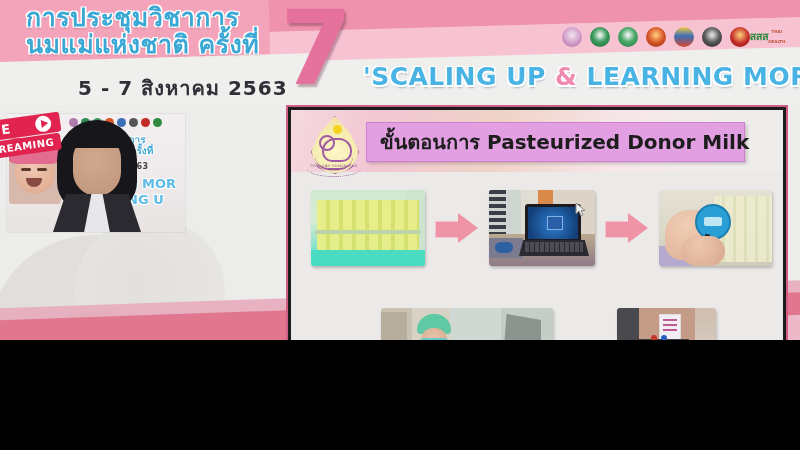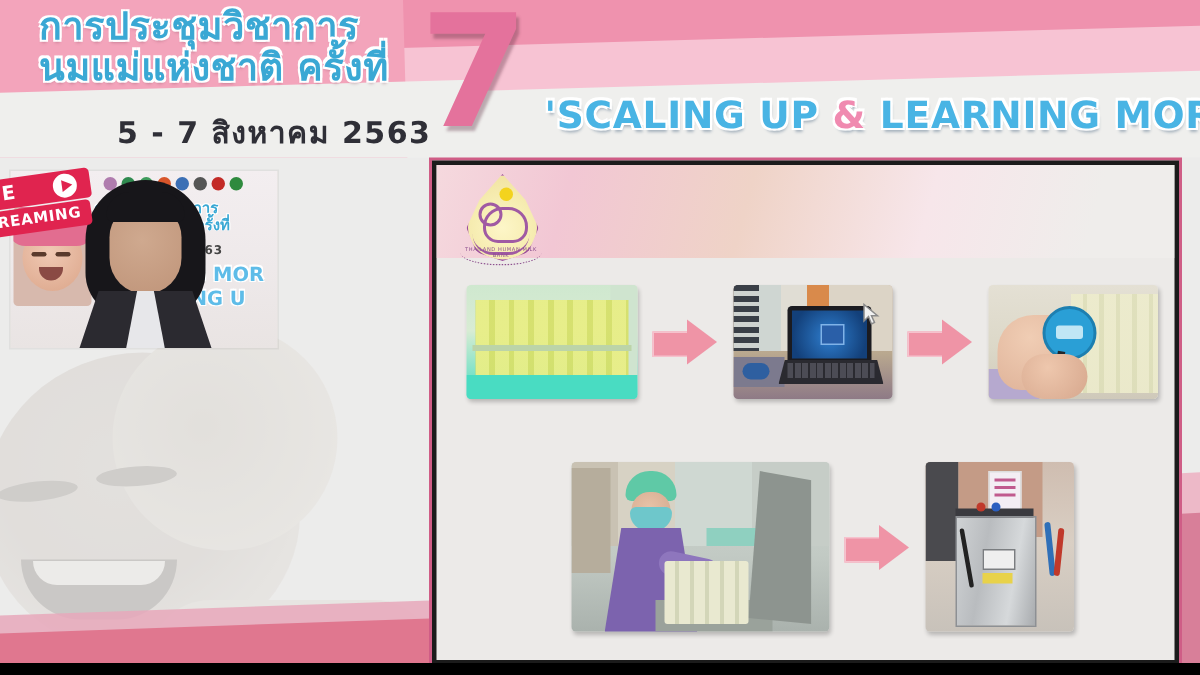--- a/index.html
+++ b/index.html
@@ -1,17 +1,17 @@
 <!DOCTYPE html>
 <html><head>
 <meta charset="utf-8">
 <style>
   html,body{margin:0;padding:0;background:#000;}
   body{font-family:"Liberation Sans","DejaVu Sans",sans-serif;}
-  #stage{position:relative;width:800px;height:442px;overflow:hidden;background:#e9e9e7;}
+  #stage{position:relative;width:800px;height:340px;overflow:hidden;background:#e9e9e7;}
 
   
   .slide-bg{position:absolute;inset:0;background:#ececeb;}
 
   
   .watermark{position:absolute;left:-20px;top:225px;width:300px;height:225px;overflow:hidden;opacity:.30;}
   .wm-face{position:absolute;left:10px;top:10px;width:210px;height:200px;border-radius:50% 50% 46% 46%;
     background:radial-gradient(ellipse at 42% 38%,#cfc7c0 0%,#c8bfb8 45%,#d9d2cb 72%,#e6e1db 100%);}
   .wm-hat{position:absolute;left:95px;top:-8px;width:150px;height:150px;border-radius:50%;
     background:radial-gradient(circle at 40% 45%,#cdc5bb,#ded8cf 70%,#e8e4dd 100%);}
@@ -283,20 +283,47 @@
 
     <div class="th-title">
       <span>การประชุมวิชาการ</span>
       <span class="l2">นมแม่แห่งชาติ ครั้งที่</span>
     </div>
     <div class="th-date">5 - 7 สิงหาคม 2563</div>
     <div class="big-seven">7</div>
 
     <div class="slogan"><span>'SCALING UP </span><span class="amp">&amp;</span><span> LEARNING MORE'</span></div>
 
+    <div class="logos">
+      <div class="logo lg1">
+          <span class="disc"></span>
+        </div>
+      <div class="logo lg2">
+          <span class="disc"></span>
+        </div>
+      <div class="logo lg3">
+          <span class="disc"></span>
+        </div>
+      <div class="logo lg4">
+          <span class="disc"></span>
+        </div>
+      <div class="logo lg5">
+          <span class="disc"></span>
+        </div>
+      <div class="logo lg6">
+          <span class="disc"></span>
+        </div>
+      <div class="logo lg7">
+          <span class="disc"></span>
+        </div>
+      <div class="logo lg8">
+        <span>สสส</span>
+        <small>THAI HEALTH</small>
+      </div>
+    </div>
   </div>
 
   <div class="speaker-video">
     <div class="sv-backdrop"></div>
     <div class="sv-mini-logos">
       <i style="background:#b07cae"></i>
         <i style="background:#2f8a4f"></i>
         <i style="background:#3f9b5c"></i>
       <i style="background:#d8552a"></i>
         <i style="background:#3b6fb5"></i>
@@ -344,20 +371,23 @@
       <div class="drop-logo">
         <div class="drop"></div>
         <div class="drop-dot"></div>
         <div class="drop-head"></div>
         <div class="drop-baby"></div>
         <div class="drop-hands"></div>
         <div class="drop-ring"></div>
         <div class="drop-text">THAILAND HUMAN MILK BANK</div>
       </div>
 
+      <div class="slide-title">
+        <span>ขั้นตอนการ Pasteurized Donor Milk</span>
+      </div>
 
       <div class="row row1">
         <div class="photo p1">
           <div class="wallR"></div>
             <div class="rack"></div>
             <div class="shelf"></div>
             <div class="floor"></div>
         </div>
         <div class="arrow">
             <div class="shaft"></div>

